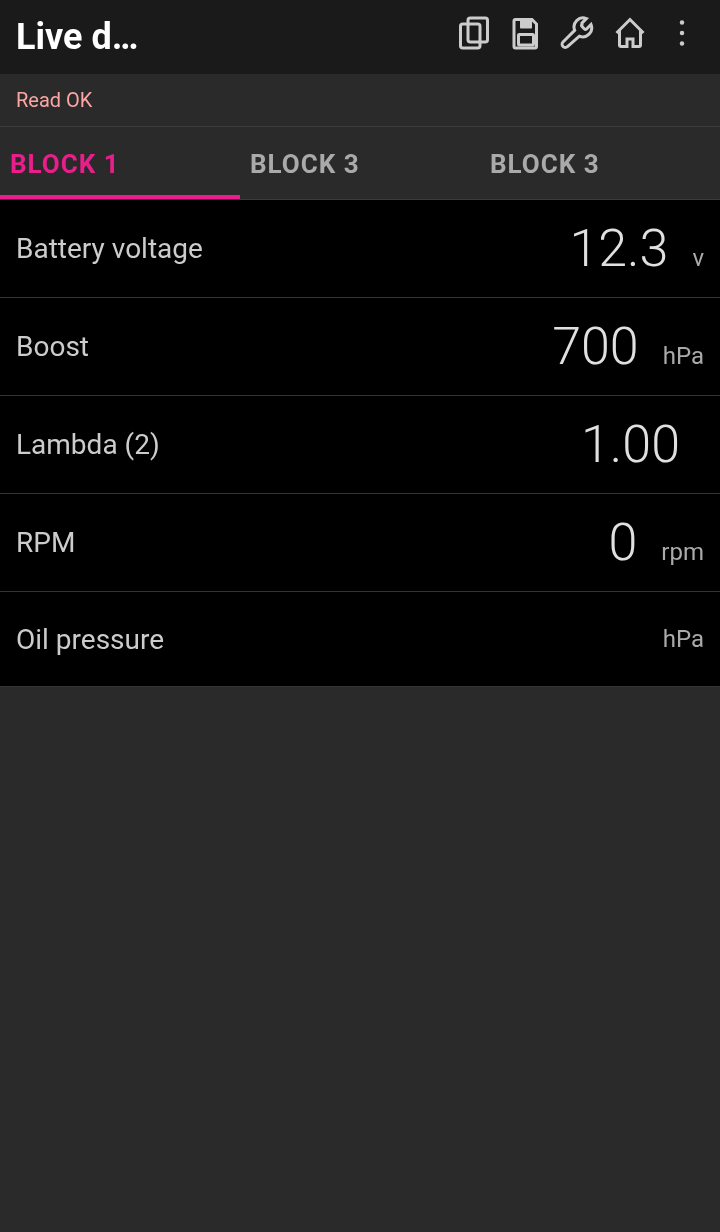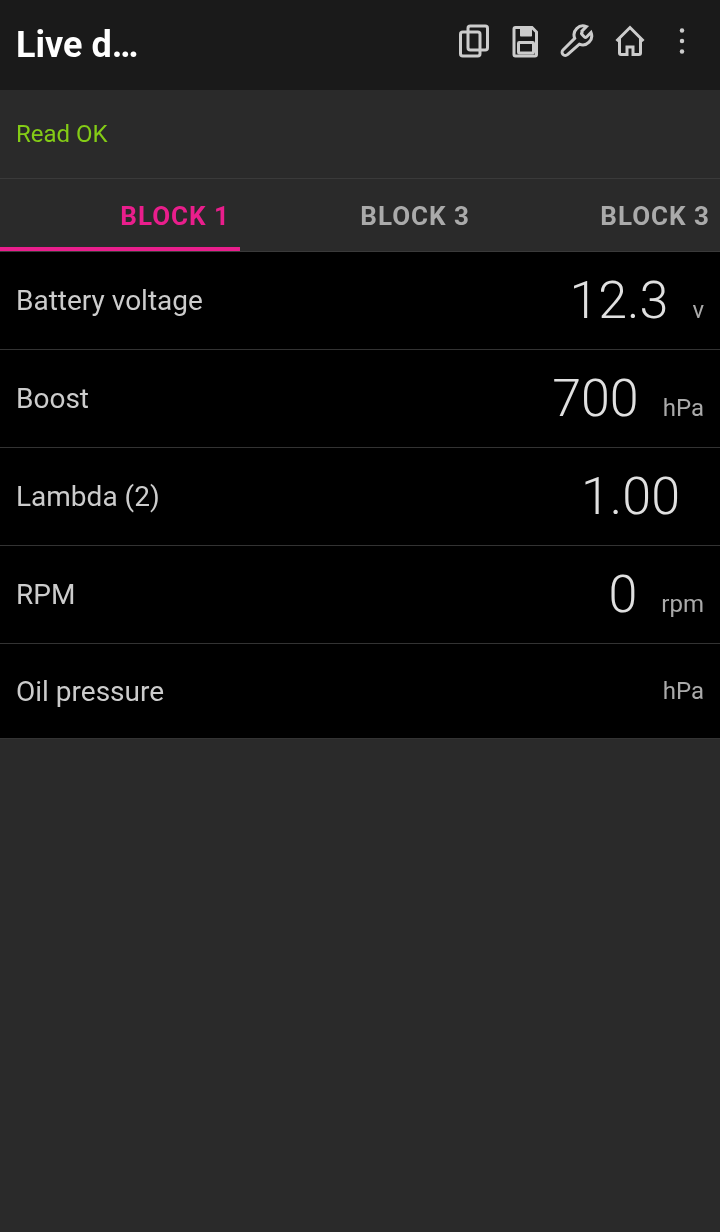--- a/index.html
+++ b/index.html
@@ -12,21 +12,21 @@
       font-family: 'Roboto', Arial, sans-serif;
       color: #ffffff;
       overflow-x: hidden;
     }
 
     
     .topbar {
       display: flex;
       align-items: center;
       background-color: #1a1a1a;
-      height: 90px;
+      height: 74px;
       padding: 0 16px;
       gap: 8px;
     }
 
     .topbar-title {
       font-size: 36px;
       font-weight: bold;
       color: #ffffff;
       flex: 1;
     }
@@ -34,36 +34,36 @@
     .topbar-icon {
       color: #cccccc;
       font-size: 32px;
       width: 44px;
       text-align: center;
     }
 
     
     .status-bar {
       background-color: #2a2a2a;
-      padding: 30px 16px;
-      font-size: 24px;
-      color: #84cc16;
+      padding: 14px 16px;
+      font-size: 20px;
+      color: #fca5a5;
       border-bottom: 1px solid #3a3a3a;
     }
 
     
     .tabs {
       display: flex;
       background-color: #2a2a2a;
       border-bottom: 1px solid #3a3a3a;
     }
 
     .tab {
       flex: 1;
-      text-align: right;
+      text-align: left;
       padding: 22px 10px 16px;
       font-size: 26px;
       font-weight: bold;
       color: #aaaaaa;
       cursor: pointer;
       letter-spacing: 1px;
       border-bottom: 4px solid transparent;
     }
 
     .tab.active {

